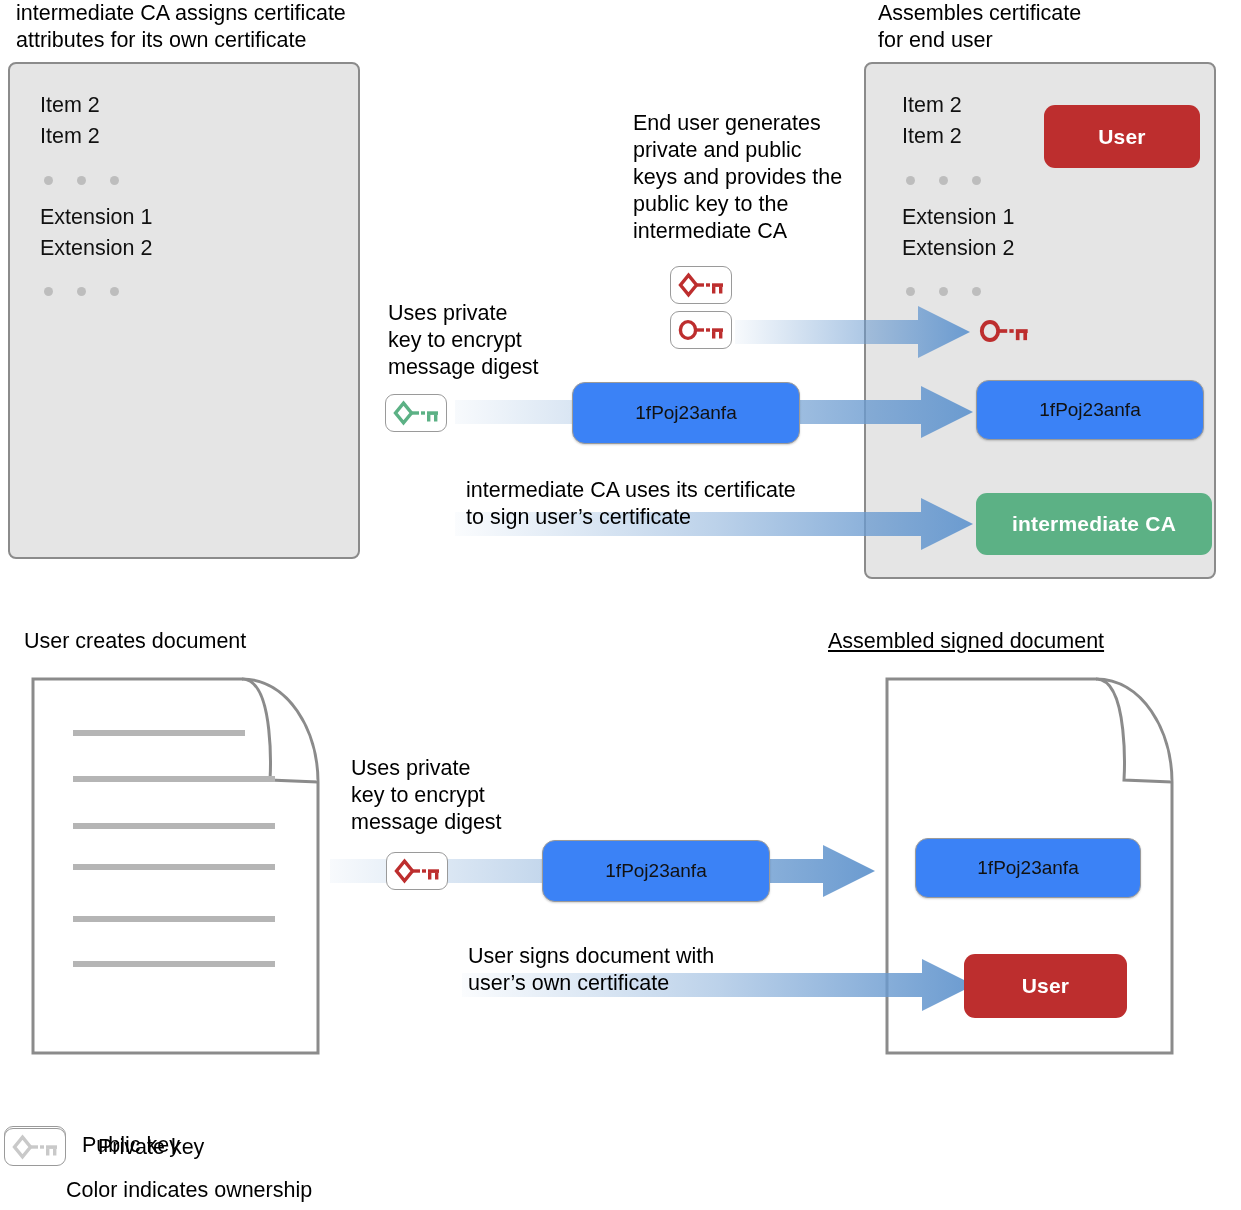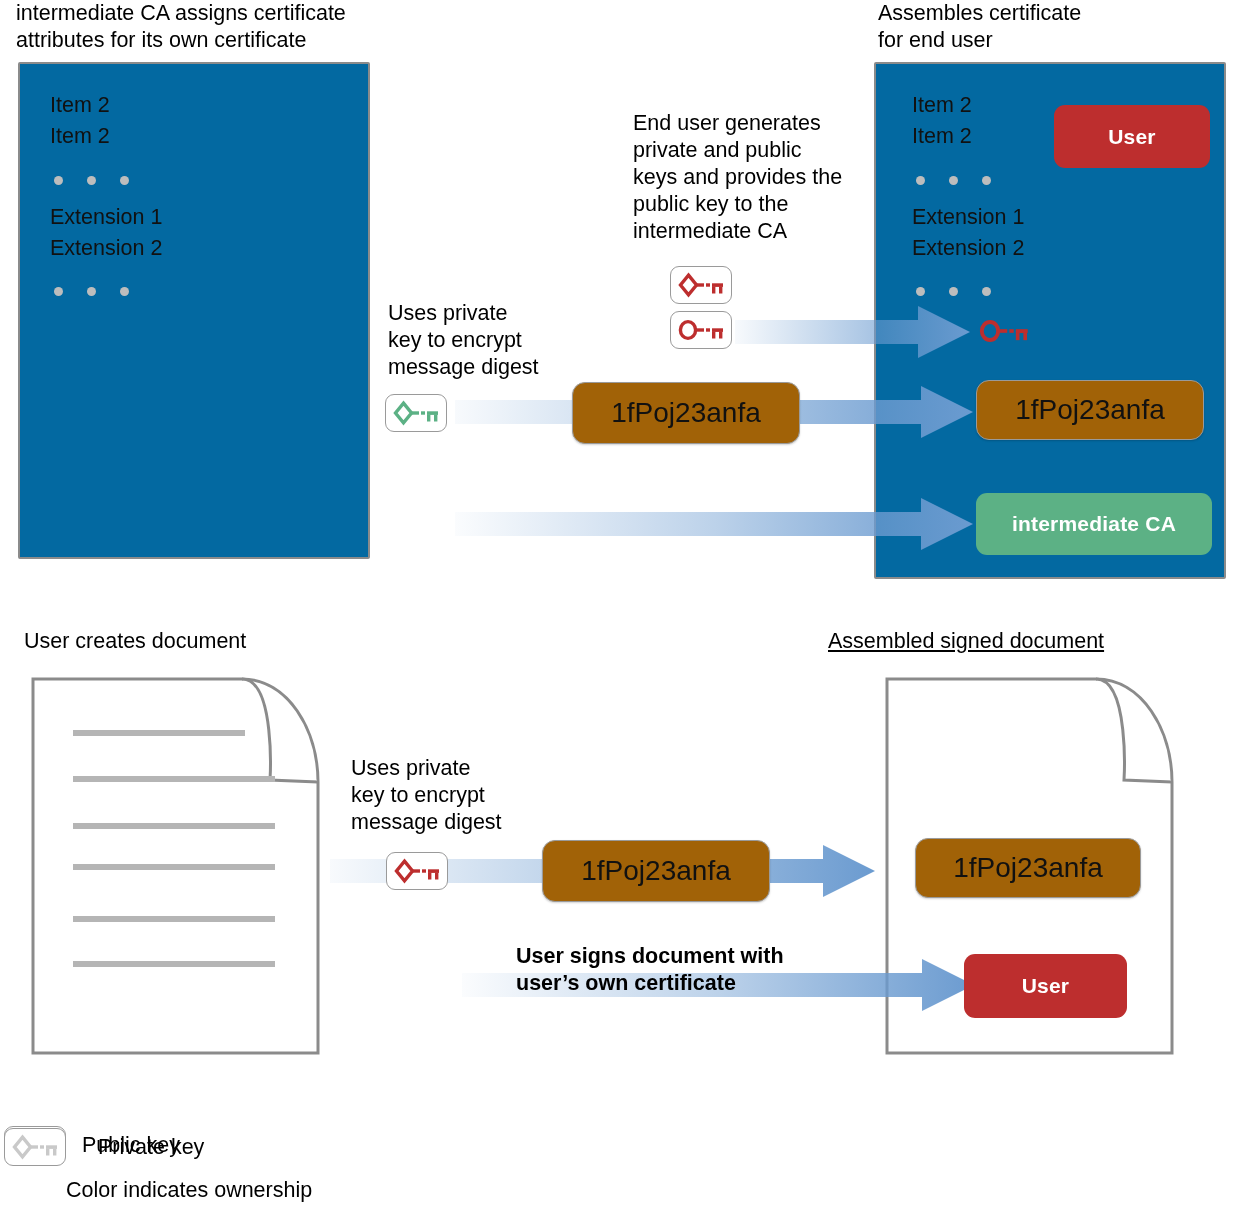--- a/index.html
+++ b/index.html
@@ -22,23 +22,22 @@
   .caption {
     font-size: 21.5px;
     line-height: 27px;
     color: #000;
     white-space: pre-line;
   }
 
   
   .cert-panel {
     border: 2.2px solid #8b8b8b;
-    border-radius: 2px;
-    background: #0369a1;
-    margin-left: 10px;
+    border-radius: 8px;
+    background: #e5e5e5;
   }
 
   .cert-line {
     font-size: 21.5px;
     line-height: 31px;
     color: #111;
   }
 
   .dots { display: flex; gap: 24px; align-items: center; }
   .dots span {
@@ -55,25 +54,25 @@
     color: #ffffff;
     font-weight: bold;
     font-size: 21px;
     letter-spacing: .2px;
   }
   .badge-user { background: #bd2e2e; }
   .badge-ca   { background: #5cb185; }
 
   
   .digest {
-    background: #a16207;
+    background: #3b82f6;
     border: 1.6px solid #9a9a9a;
     border-radius: 13px;
     display: flex; align-items: center; justify-content: center;
-    font-size: 28px;
+    font-size: 19px;
     color: #111;
     box-shadow: 0 1px 2px rgba(0,0,0,.18);
   }
 
   
   .arrow { position:absolute; }
   .arrow svg { display:block; }
 
   
   .keychip {
@@ -181,20 +180,22 @@
   <div class="caption abs txt-over" style="left:633px; top:110px; width:250px;">End user generates
 private and public
 keys and provides the
 public key to the
 intermediate CA</div>
 
   <div class="caption abs txt-over" style="left:388px; top:300px; width:230px;">Uses private
 key to encrypt
 message digest</div>
 
+  <div class="caption abs txt-over" style="left:466px; top:477px; width:400px;">intermediate CA uses its certificate
+to sign user’s certificate</div>
 
   <div class="keychip abs txt-over" style="left:670px; top:266px; width:62px; height:38px;">
     <svg width="48" height="26" viewBox="0 0 48 26">
       <path d="M11.5,3.2 L19.5,13 L11.5,22.8 L3.5,13 Z" fill="none" stroke="#bd2e2e" stroke-width="3.4"></path>
       <rect x="19" y="11.3" width="8" height="3.4" fill="#bd2e2e"></rect>
       <rect x="29" y="11.3" width="4" height="3.4" fill="#bd2e2e"></rect>
       <rect x="35" y="11.3" width="11" height="3.6" fill="#bd2e2e"></rect>
       <rect x="35" y="14.5" width="3.4" height="7" fill="#bd2e2e"></rect>
       <rect x="42" y="14.5" width="3.4" height="7" fill="#bd2e2e"></rect>
     </svg>
@@ -288,21 +289,21 @@
         </linearGradient>
       </defs>
       <path d="M0,14 L460,14 L460,0 L512,26 L460,52 L460,38 L0,38 Z" fill="url(#ag5)"></path>
     </svg>
   </div>
 
   <div class="caption abs txt-over" style="left:351px; top:755px; width:230px;">Uses private
 key to encrypt
 message digest</div>
 
-  <div class="caption abs txt-over" style="left:516px; top:943px; width:400px;font-weight:bold;">User signs document with
+  <div class="caption abs txt-over" style="left:468px; top:943px; width:400px;">User signs document with
 user’s own certificate</div>
 
   <div class="keychip abs txt-over" style="left:386px; top:852px; width:62px; height:38px;">
     <svg width="48" height="26" viewBox="0 0 48 26">
       <path d="M11.5,3.2 L19.5,13 L11.5,22.8 L3.5,13 Z" fill="none" stroke="#bd2e2e" stroke-width="3.4"></path>
       <rect x="19" y="11.3" width="8" height="3.4" fill="#bd2e2e"></rect>
       <rect x="29" y="11.3" width="4" height="3.4" fill="#bd2e2e"></rect>
       <rect x="35" y="11.3" width="11" height="3.6" fill="#bd2e2e"></rect>
       <rect x="35" y="14.5" width="3.4" height="7" fill="#bd2e2e"></rect>
       <rect x="42" y="14.5" width="3.4" height="7" fill="#bd2e2e"></rect>

